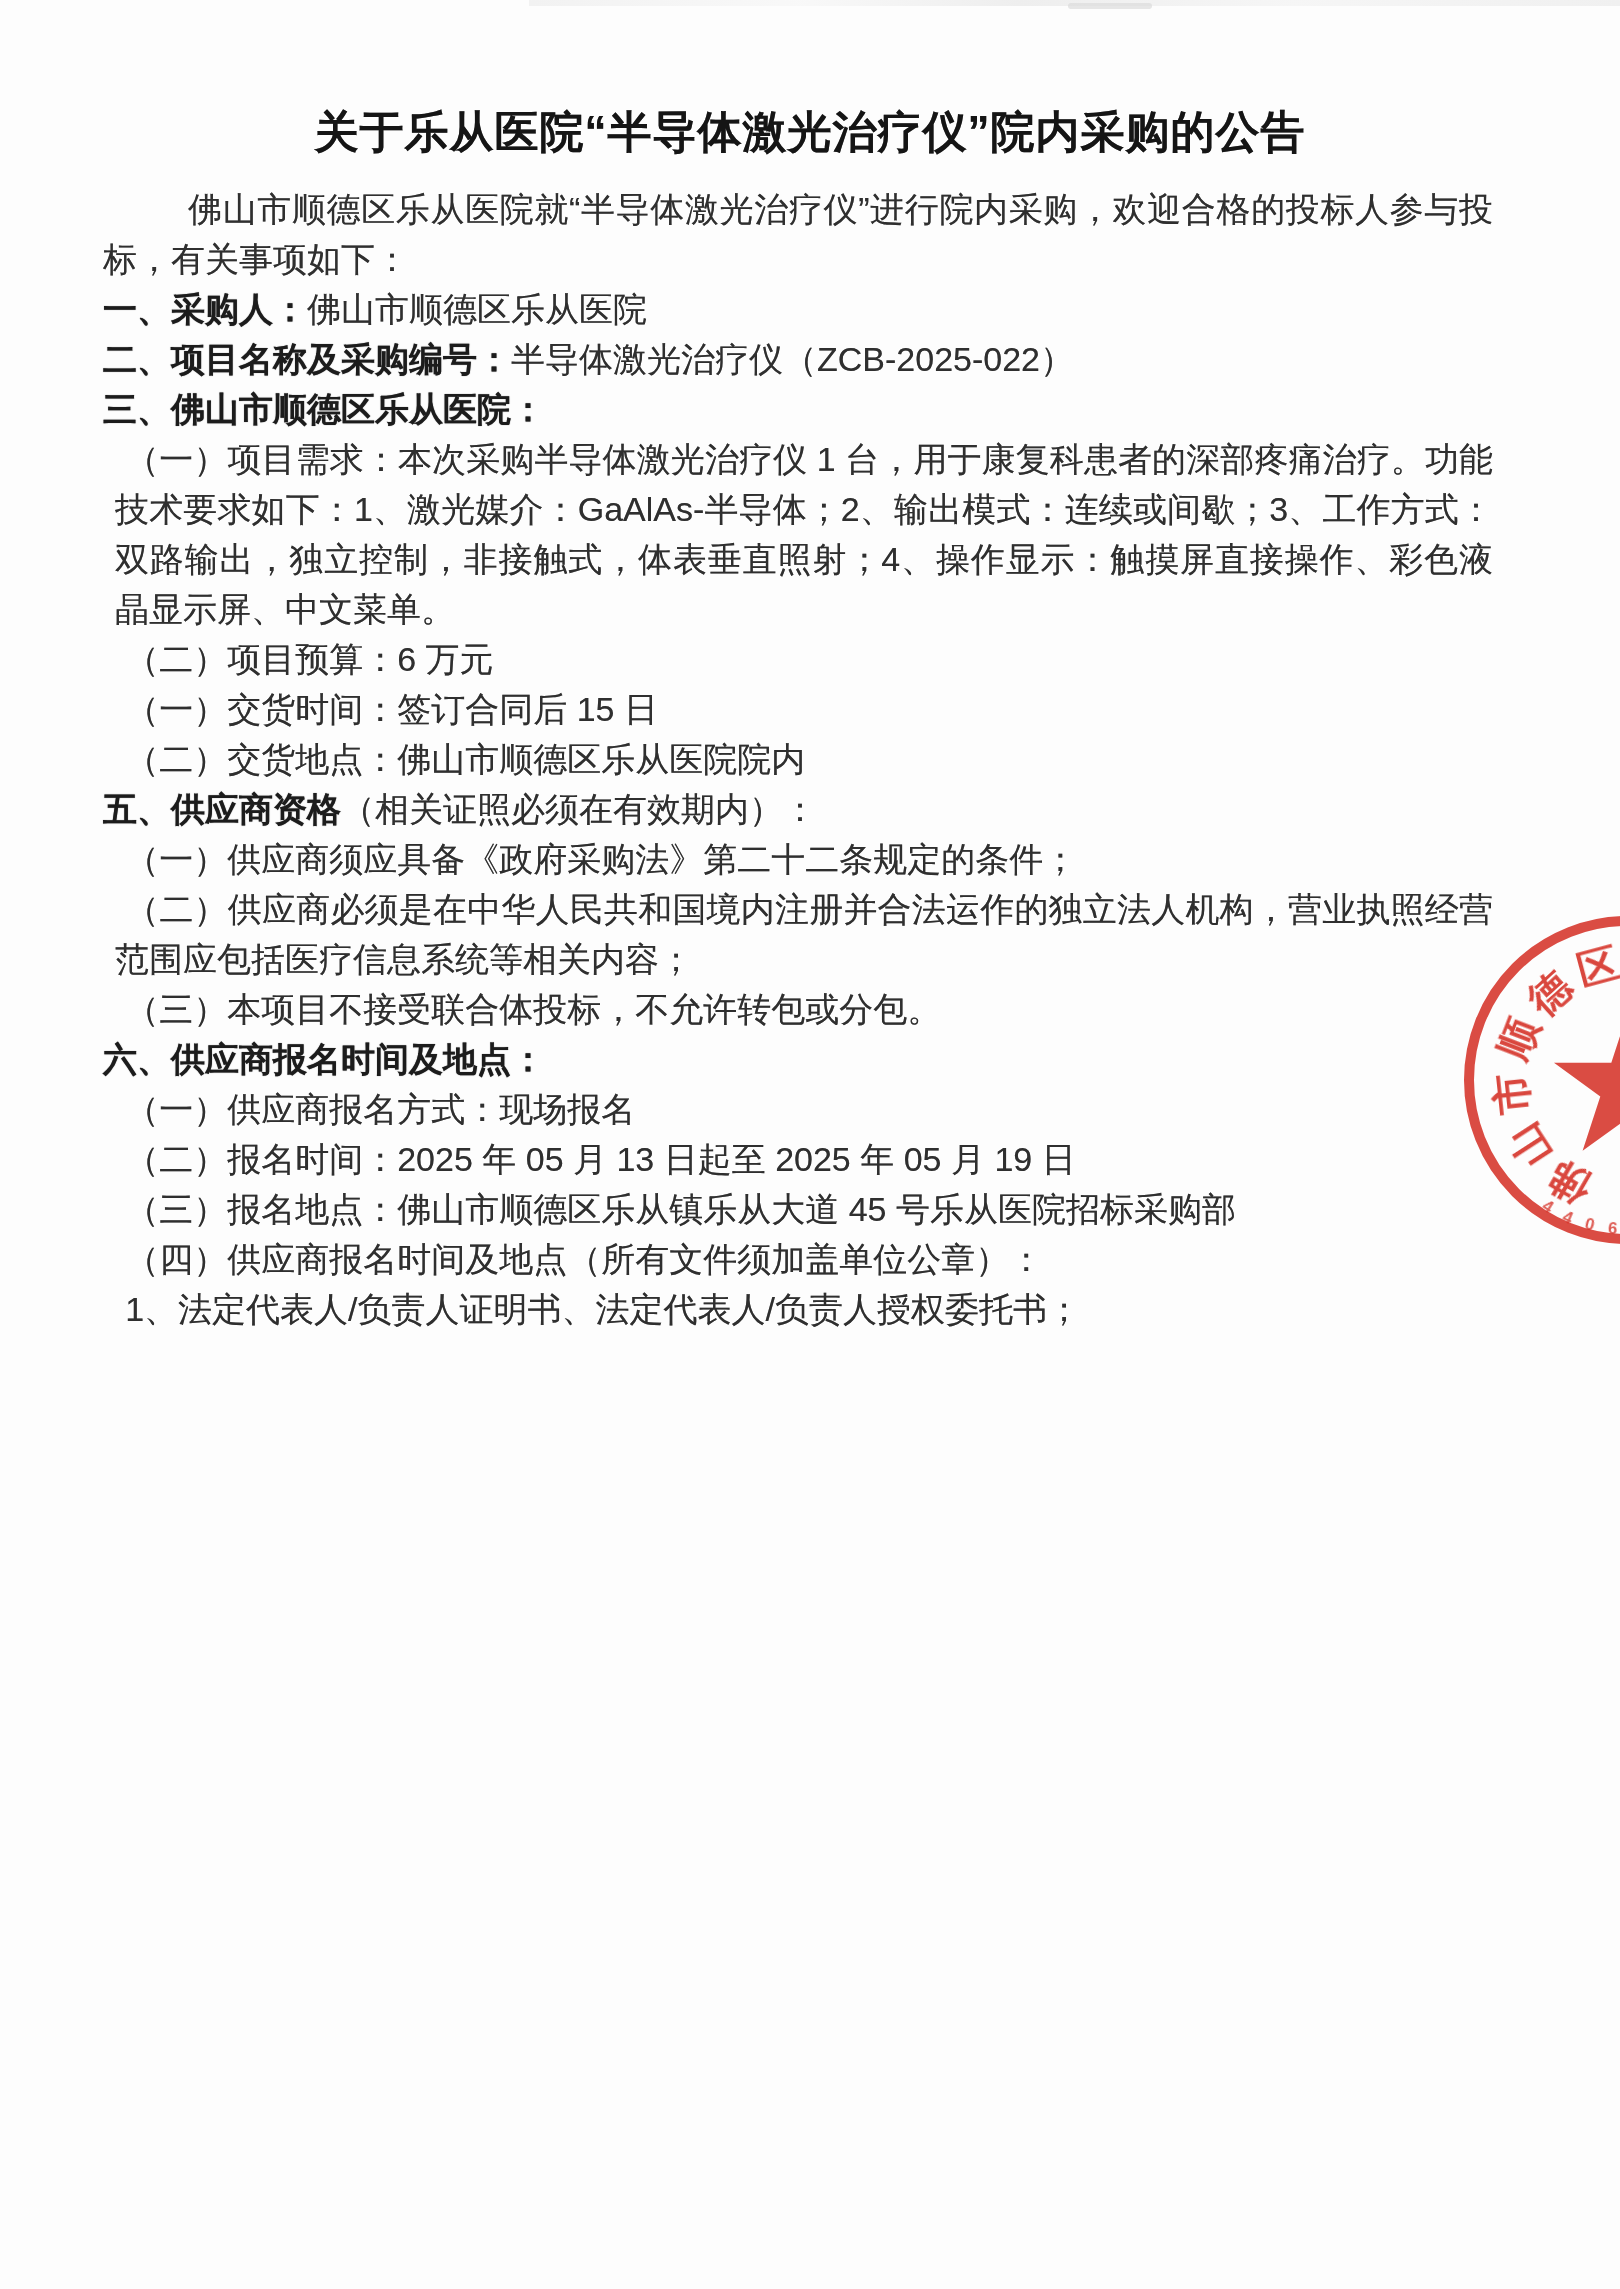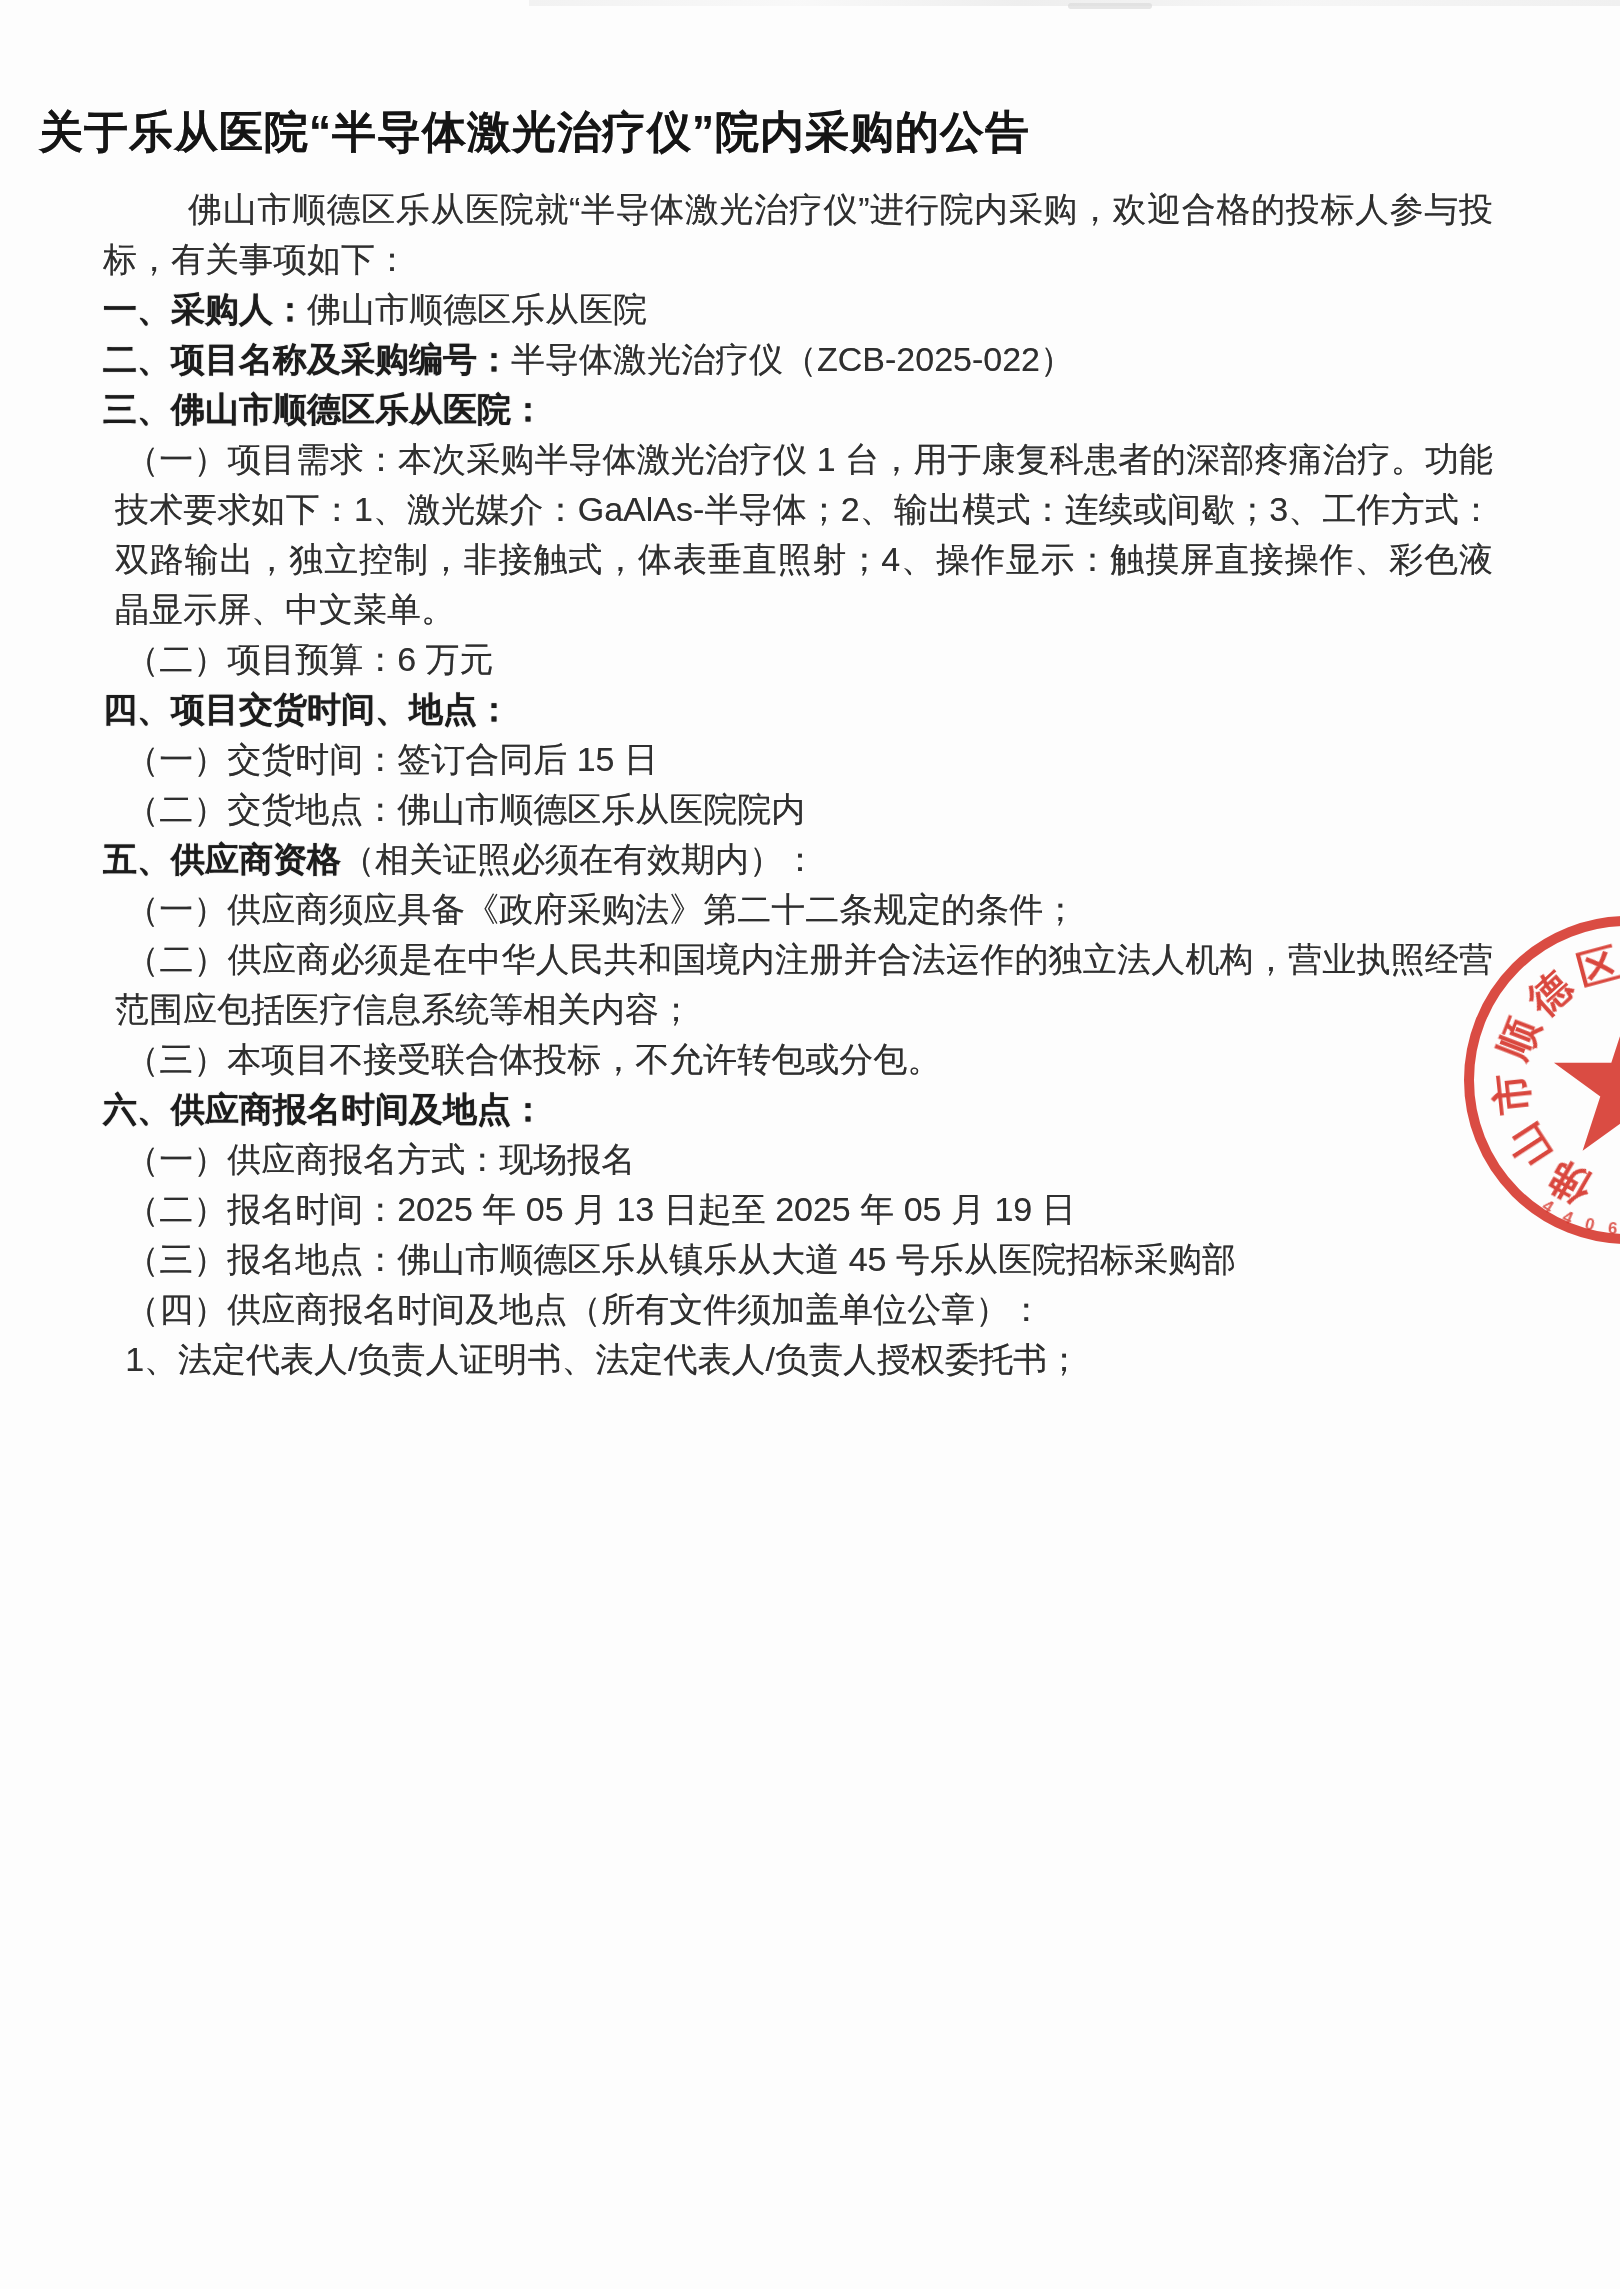--- a/index.html
+++ b/index.html
@@ -16,20 +16,21 @@
     position:absolute;top:0;left:529px;width:1091px;height:5.9px;
     background:linear-gradient(90deg,#ececec 0%,#f6f6f6 25%,#e6e6e6 45%,#f2f2f2 70%,#e9e9e9 100%);
     opacity:.65;
   }
   .artifact-dash{
     position:absolute;top:2.9px;left:1068px;width:84px;height:5.9px;
     background:#dcdcdc;opacity:.7;border-radius:2.9px;
   }
   .doc-title{
     margin:94px 39px 0 39px;
+    text-align:center;
     font-size:44px;
     font-weight:800;
     letter-spacing:1px;
     color:#151515;
     line-height:76px;
     text-shadow:0 0 0.6px rgba(0,0,0,.55);
   }
   .doc-body{
     margin-top:13.7px;
     padding:0 127px 0 103px;
@@ -86,21 +87,20 @@
 
   <h1 class="doc-title">关于乐从医院“半导体激光治疗仪”院内采购的公告</h1>
 
   <div class="doc-body">
       <p class="intro"><span>佛山市顺德区乐从医院就“半导体激光治疗仪”进行院内采购，欢迎合格的投标人参与投标，有关事项如下：</span></p>
       <p class="section"><strong>一、采购人：</strong><span>佛山市顺德区乐从医院</span></p>
       <p class="section"><strong>二、项目名称及采购编号：</strong><span>半导体激光治疗仪（ZCB-2025-022）</span></p>
       <p class="section"><strong>三、佛山市顺德区乐从医院：</strong></p>
       <p class="item"><span>（一）项目需求：本次采购半导体激光治疗仪 1 台，用于康复科患者的深部疼痛治疗。功能技术要求如下：1、激光媒介：GaAlAs-半导体；2、输出模式：连续或间歇；3、工作方式：双路输出，独立控制，非接触式，体表垂直照射；4、操作显示：触摸屏直接操作、彩色液晶显示屏、中文菜单。</span></p>
       <p class="item"><span>（二）项目预算：6 万元</span></p>
-      <p class="section"><strong>四、项目交货时间、地点：</strong></p>
       <p class="item"><span>（一）交货时间：签订合同后 15 日</span></p>
       <p class="item"><span>（二）交货地点：佛山市顺德区乐从医院院内</span></p>
       <p class="section"><strong>五、供应商资格</strong><span>（相关证照必须在有效期内）：</span></p>
       <p class="item"><span>（一）供应商须应具备《政府采购法》第二十二条规定的条件；</span></p>
       <p class="item"><span>（二）供应商必须是在中华人民共和国境内注册并合法运作的独立法人机构，营业执照经营范围应包括医疗信息系统等相关内容；</span></p>
       <p class="item"><span>（三）本项目不接受联合体投标，不允许转包或分包。</span></p>
       <p class="section"><strong>六、供应商报名时间及地点：</strong></p>
       <p class="item"><span>（一）供应商报名方式：现场报名</span></p>
       <p class="item"><span>（二）报名时间：2025 年 05 月 13 日起至 2025 年 05 月 19 日</span></p>
       <p class="item"><span>（三）报名地点：佛山市顺德区乐从镇乐从大道 45 号乐从医院招标采购部</span></p>

